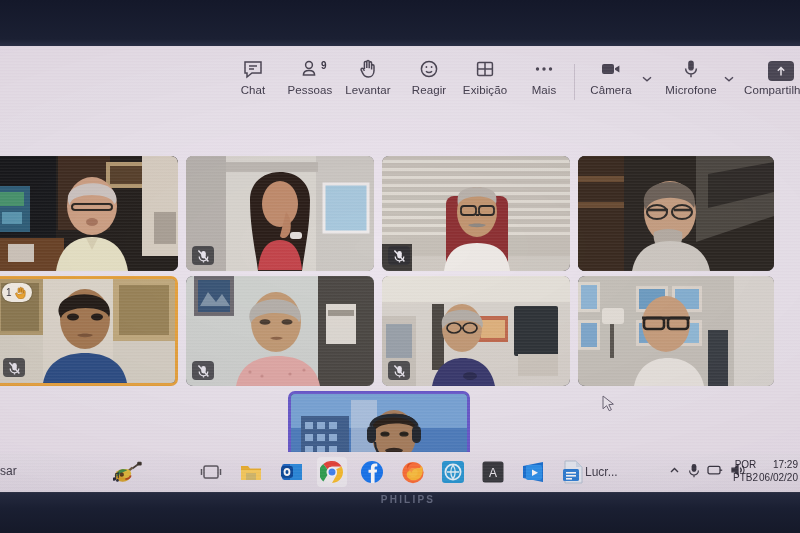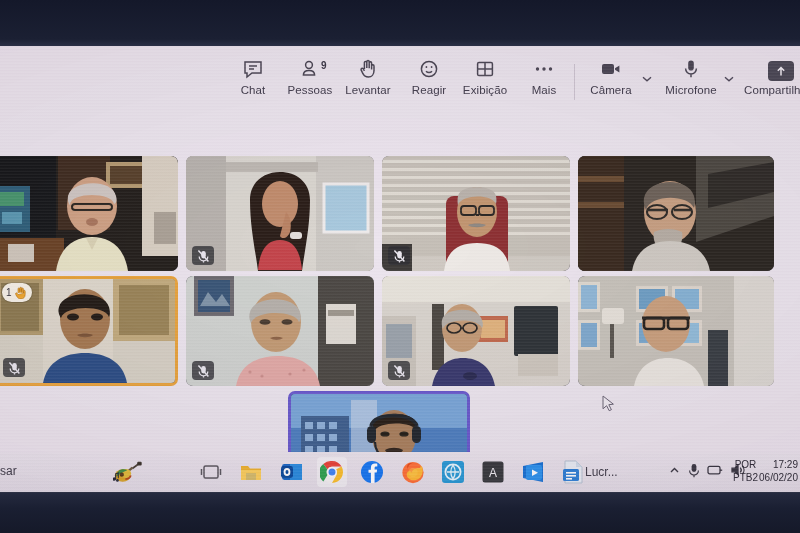--- a/index.html
+++ b/index.html
@@ -641,14 +641,15 @@
       <svg width="14" height="18" viewBox="0 0 14 18">
         <path d="M1 1l10.4 8.2-4.6.5 2.6 5-2.2 1-2.6-5L1 13.8z" fill="#efeaf1" stroke="#6a6475" stroke-width="1"></path>
       </svg>
     </div>
 
     <div class="photo-cast"></div>
     <div class="photo-scan"></div>
   </div>
 
   <div class="bezel-bottom"></div>
+  <div class="bezel-logo">PHILIPS</div>
 
 </div>
 
 </body></html>

